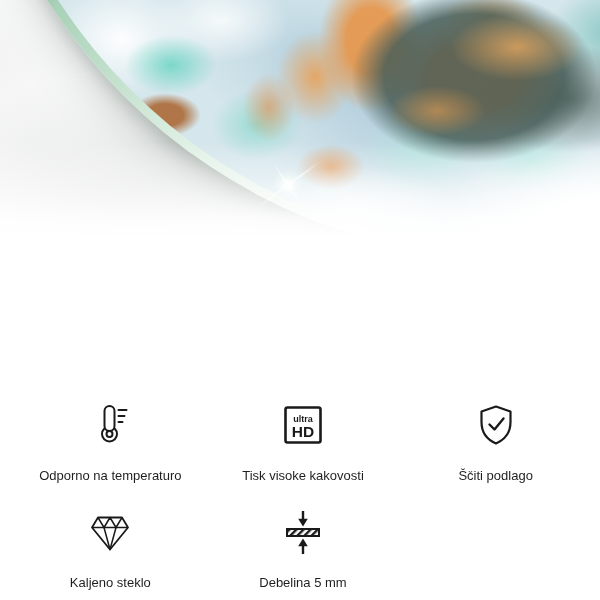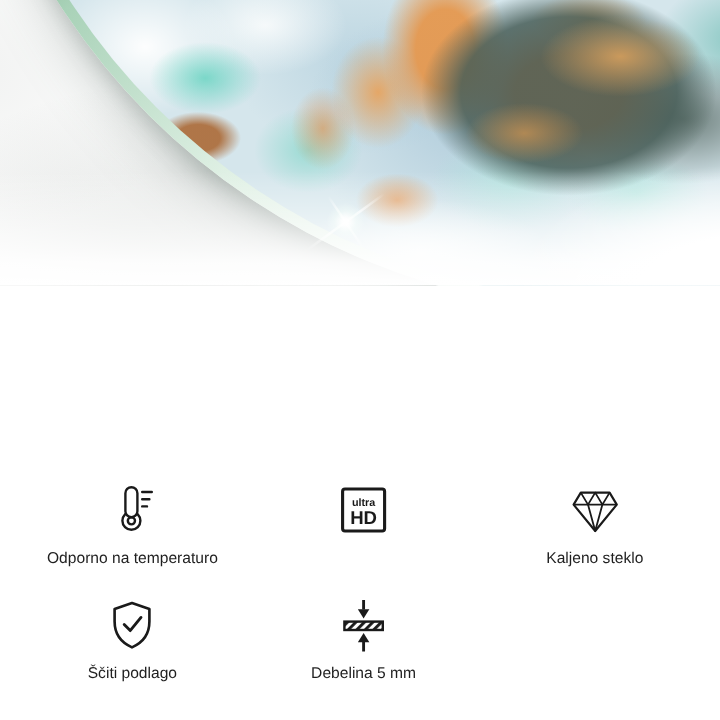--- a/index.html
+++ b/index.html
@@ -78,21 +78,21 @@
   }
   .desc{
     margin:14px 30px 0 38px;max-width:537px;
     font-size:14px;line-height:24px;color:#2e2e2e;
   }
   
   .features{
     position:absolute;left:14px;top:402px;width:578px;
     display:grid;grid-template-columns:1fr 1fr 1fr;row-gap:26px;
   }
-  .feature{display:flex;flex-direction:column;align-items:center;text-align:center;}
+  .feature{display:flex;flex-direction:column;align-items:center;text-align:center;gap:11px;}
   .feature .ic{height:46px;display:flex;align-items:center;justify-content:center;}
   .feature .lbl{margin-top:9px;font-size:13px;color:#1f1f1f;line-height:15px;}
   svg{display:block;}
   .hd-ultra{font:700 9px "Liberation Sans",sans-serif;}
   .hd-hd{font:700 15.5px "Liberation Sans",sans-serif;}
 </style>
 </head>
 <body>
 
 <div class="page">
@@ -131,42 +131,43 @@
     </div>
 
     <div class="feature">
       <div class="ic">
         <svg width="46" height="46" viewBox="0 0 46 46" fill="none">
           <rect x="5.5" y="5.5" width="35" height="35" rx="2" stroke="#1a1a1a" stroke-width="2.6"></rect>
           <text x="23" y="19.5" text-anchor="middle" fill="#1a1a1a" class="hd-ultra">ultra</text>
           <text x="23" y="35" text-anchor="middle" fill="#1a1a1a" class="hd-hd">HD</text>
         </svg>
       </div>
+      <div class="lbl">Tisk visoke kakovosti</div>
+    </div>
+
+    <div class="feature">
+      <div class="ic">
+        <svg width="46" height="46" viewBox="0 0 46 46" fill="none">
+          <path d="M23 4.5 L37.5 9.5 V20 C37.5 30.5 31.5 37.8 23 41.5 C14.5 37.8 8.5 30.5 8.5 20 V9.5 Z" stroke="#1a1a1a" stroke-width="2.2" stroke-linejoin="round"></path>
+          <path d="M16.5 22.5 L21.5 27.5 L30.5 16.5" stroke="#1a1a1a" stroke-width="2.4" stroke-linecap="round" stroke-linejoin="round"></path>
+        </svg>
+      </div>
+      <div class="lbl">Ščiti podlago</div>
     </div>
 
     <div class="feature">
       <div class="ic">
         <svg width="46" height="46" viewBox="0 0 46 46" fill="none">
           <path d="M11 8.5 H35 L41 18.5 L23 40.5 L5 18.5 Z" stroke="#1a1a1a" stroke-width="1.8" stroke-linejoin="round"></path>
           <path d="M5 18.5 H41" stroke="#1a1a1a" stroke-width="1.5"></path>
           <path d="M11 8.5 L17 18.5 L23 8.5 L29 18.5 L35 8.5" stroke="#1a1a1a" stroke-width="1.5" stroke-linejoin="round"></path>
           <path d="M17 18.5 L23 40.5 L29 18.5" stroke="#1a1a1a" stroke-width="1.5" stroke-linejoin="round"></path>
         </svg>
       </div>
       <div class="lbl">Kaljeno steklo</div>
-    </div>
-
-    <div class="feature">
-      <div class="ic">
-        <svg width="46" height="46" viewBox="0 0 46 46" fill="none">
-          <path d="M23 4.5 L37.5 9.5 V20 C37.5 30.5 31.5 37.8 23 41.5 C14.5 37.8 8.5 30.5 8.5 20 V9.5 Z" stroke="#1a1a1a" stroke-width="2.2" stroke-linejoin="round"></path>
-          <path d="M16.5 22.5 L21.5 27.5 L30.5 16.5" stroke="#1a1a1a" stroke-width="2.4" stroke-linecap="round" stroke-linejoin="round"></path>
-        </svg>
-      </div>
-      <div class="lbl">Ščiti podlago</div>
     </div>
 
 
     <div class="feature">
       <div class="ic">
         <svg width="46" height="46" viewBox="0 0 46 46" fill="none">
           <defs>
             <pattern id="hatchP" patternUnits="userSpaceOnUse" width="5" height="5" patternTransform="rotate(45)">
               <rect width="2.4" height="5" fill="#1a1a1a"></rect>
             </pattern>

